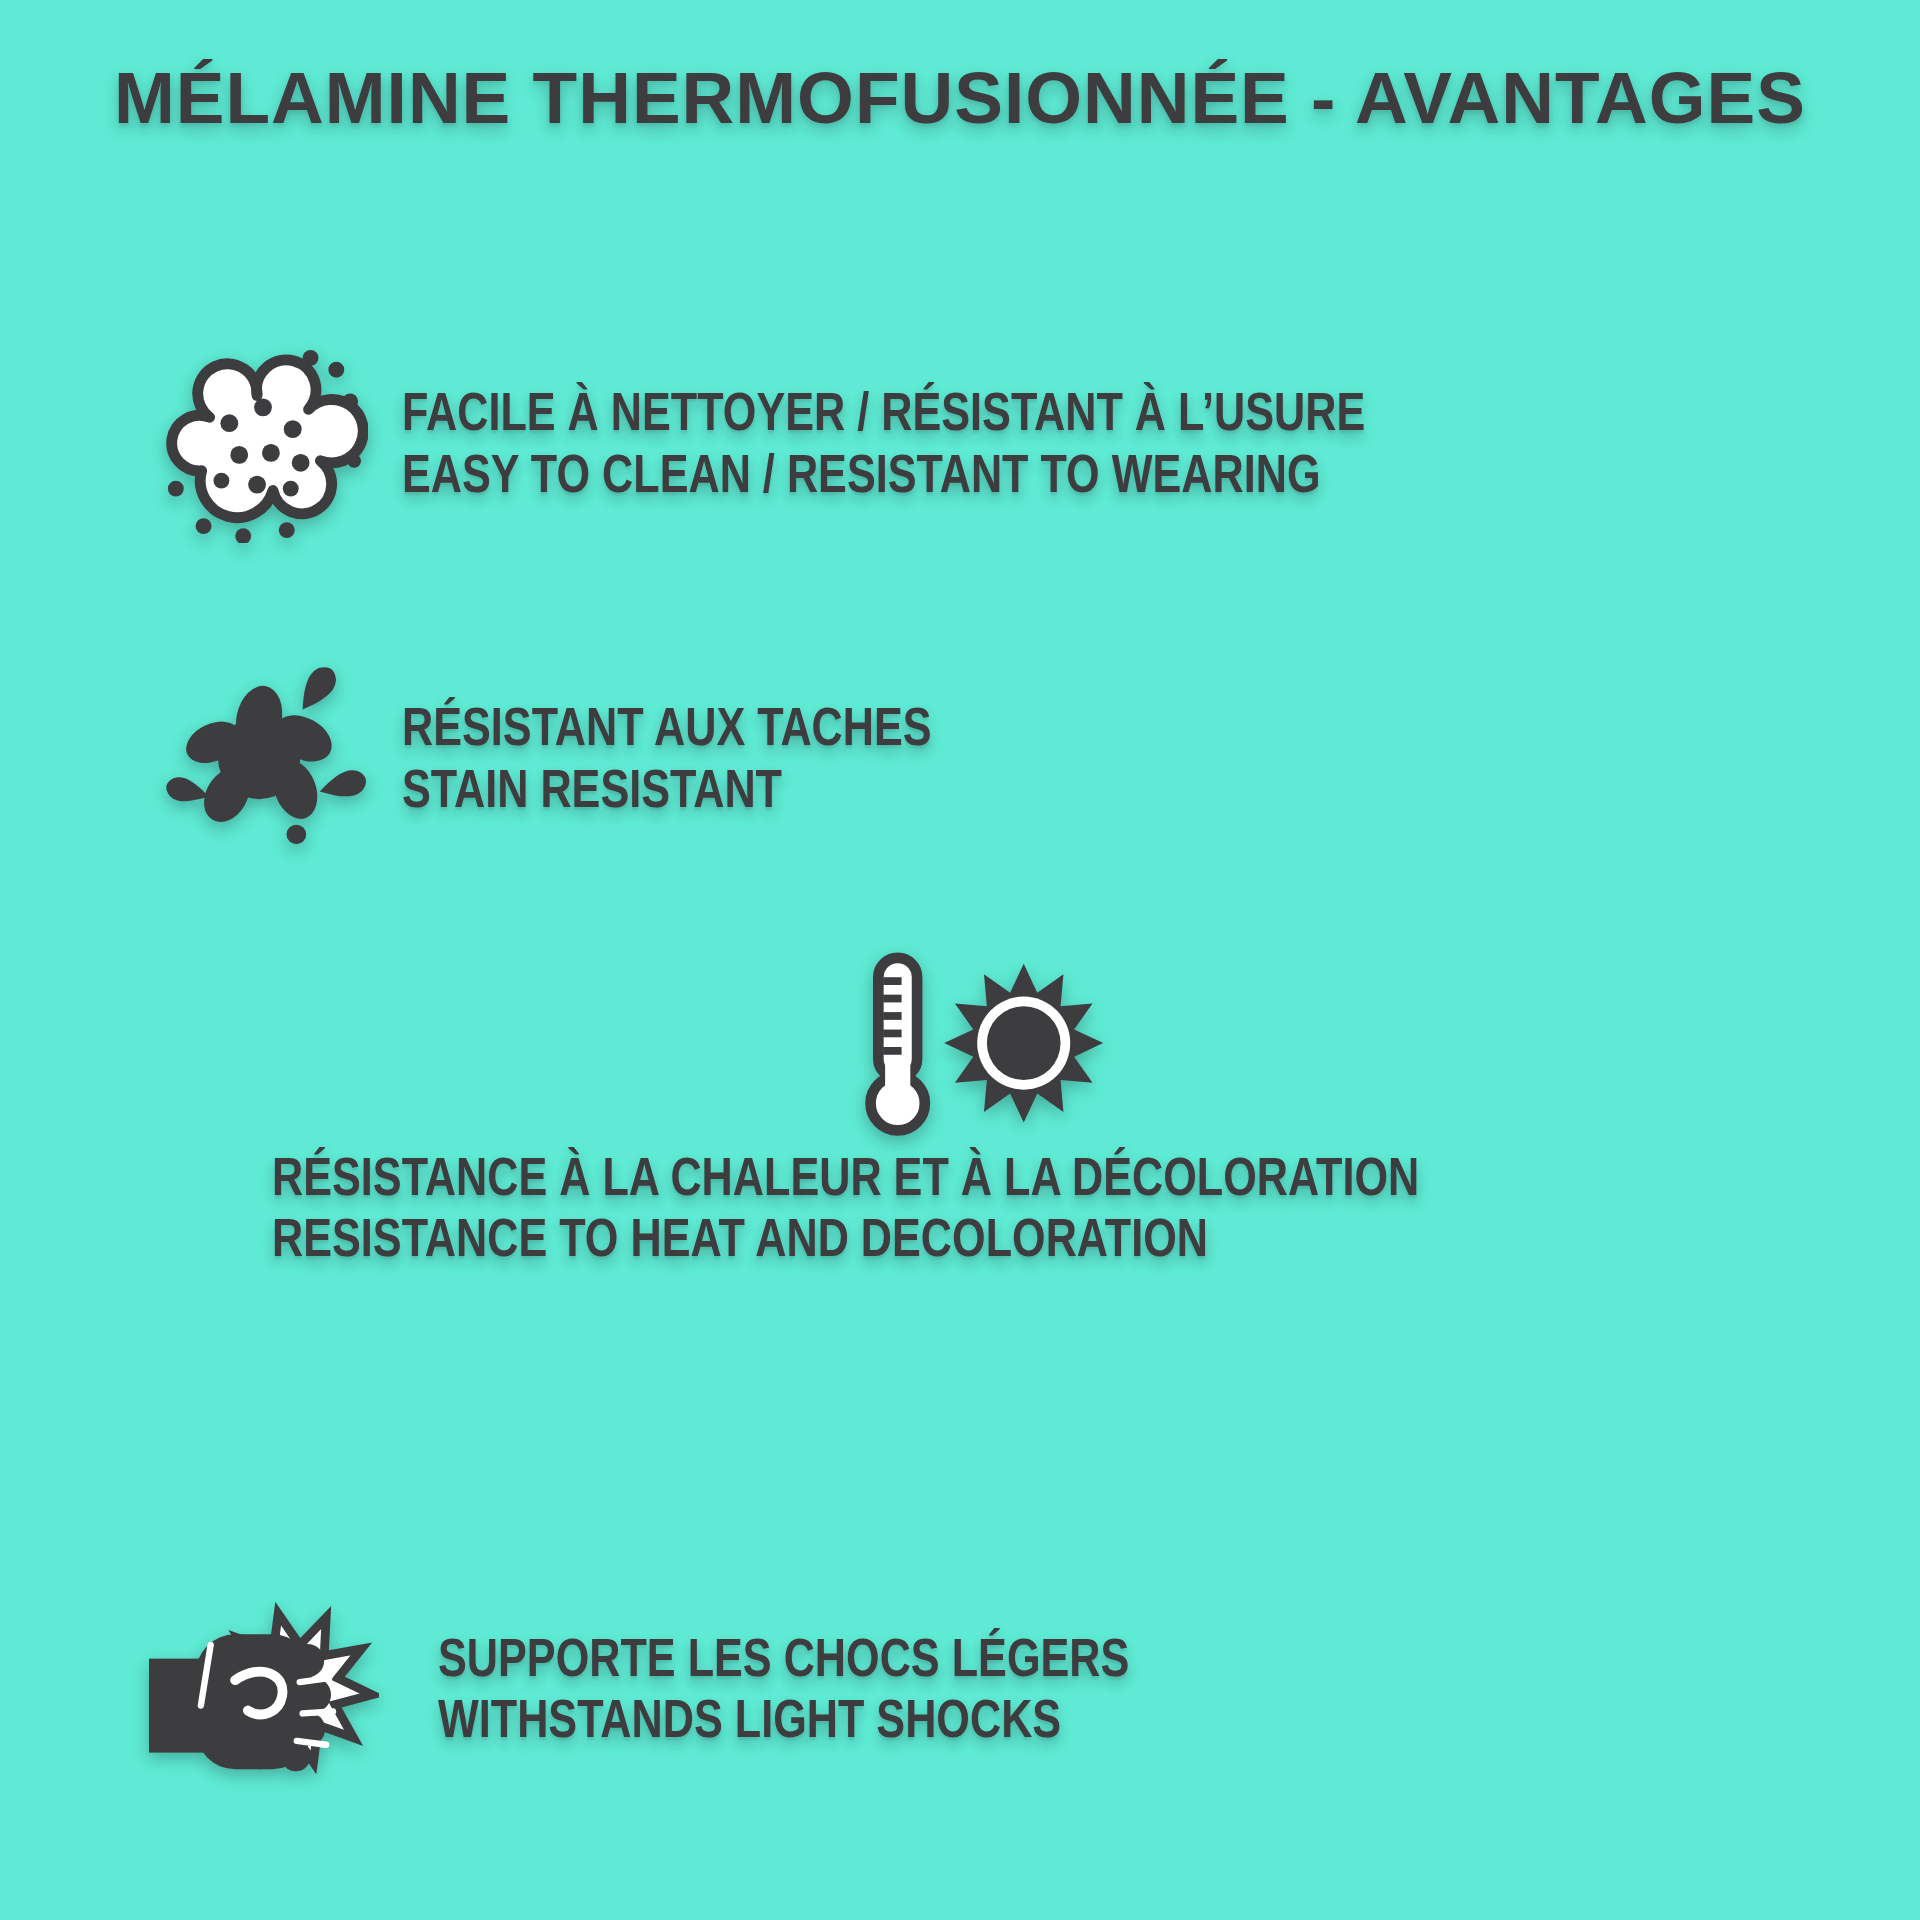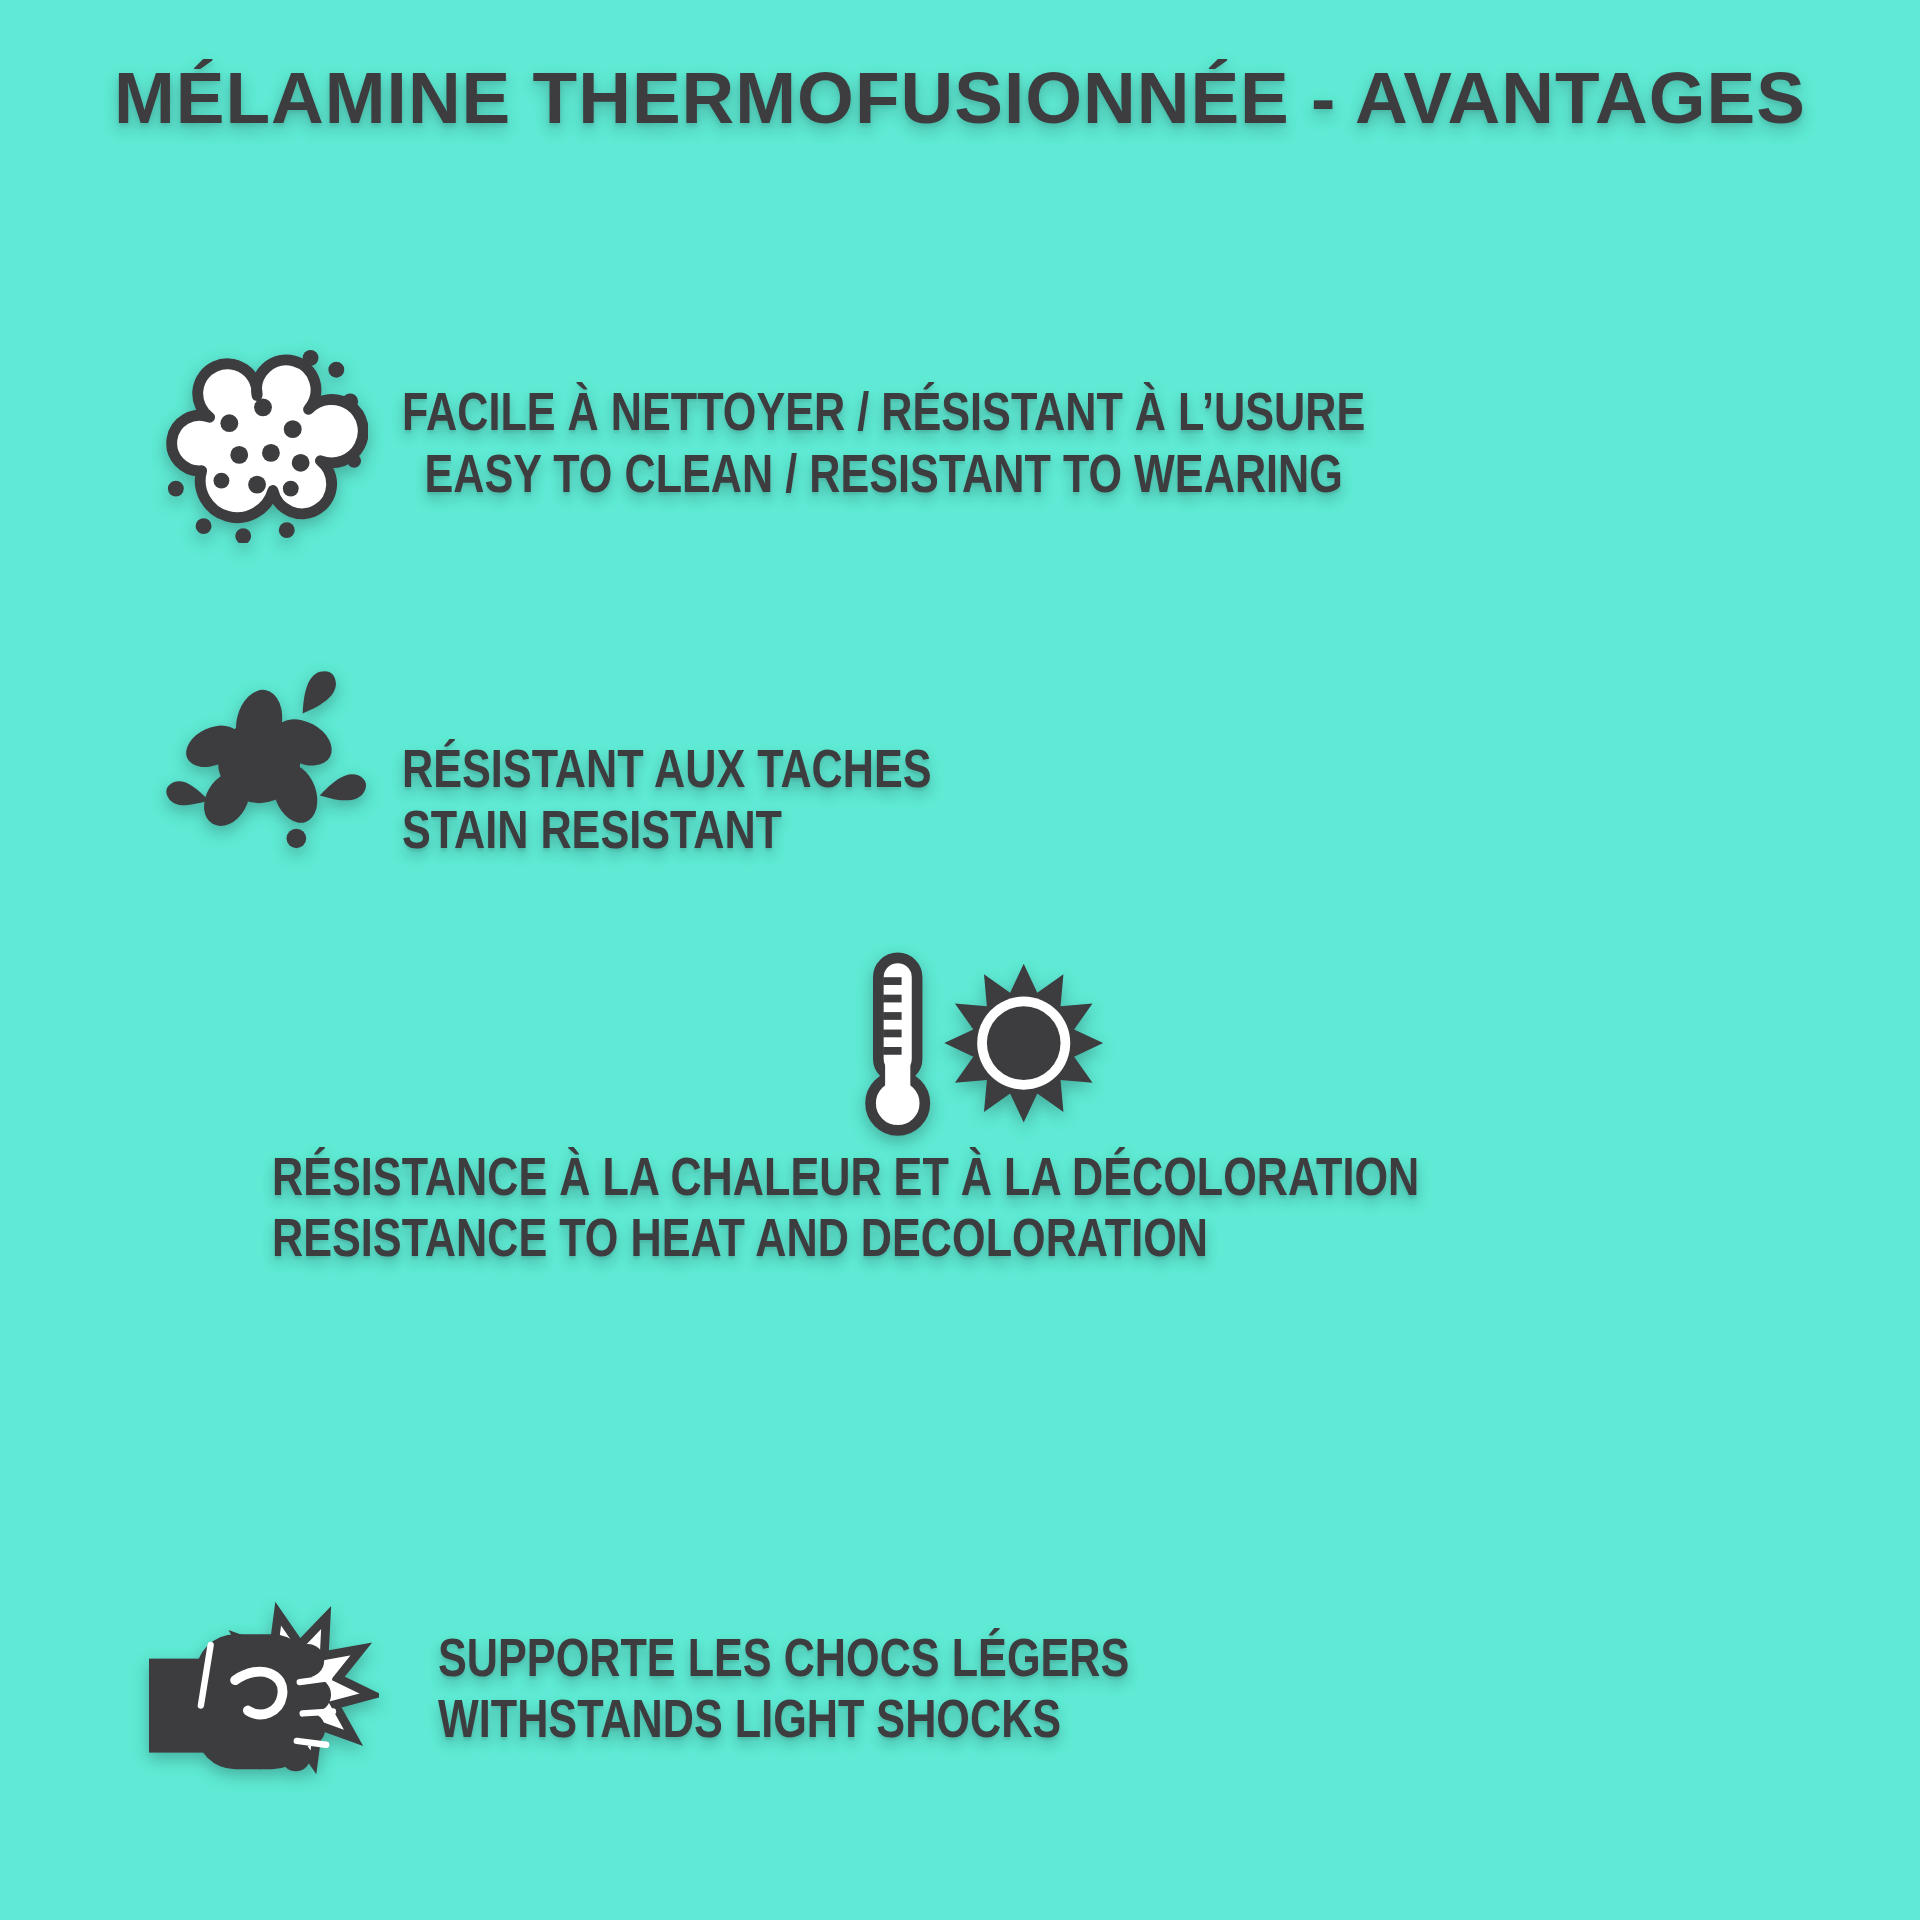--- a/index.html
+++ b/index.html
@@ -42,22 +42,22 @@
     font-size:54px;
     line-height:1.13;
     letter-spacing:0px;
     transform:scaleX(0.80);
     transform-origin:left center;
     white-space:nowrap;
     color:#3d3d3f;
     text-shadow:0 3px 3px rgba(0,0,0,0.10), 0 7px 14px rgba(0,0,0,0.24);
   }
   
-  #row-0{top:335px;height:215px;text-align:center;}
-  #row-1{top:655px;height:205px;align-items:flex-end;}
+  #row-0{top:335px;height:215px;}
+  #row-1{top:655px;height:205px;}
   #row-2{top:948px;height:215px;flex-direction:column;}
   #row-3{top:1278px;height:210px;}
   #row-4{top:1583px;height:210px;gap:36px;}
   .ic{fill:#3d3d3f;}
   .ic-line{stroke:#3d3d3f;fill:#ffffff;}
 </style>
 </head>
 <body>
 
 <div class="poster">

